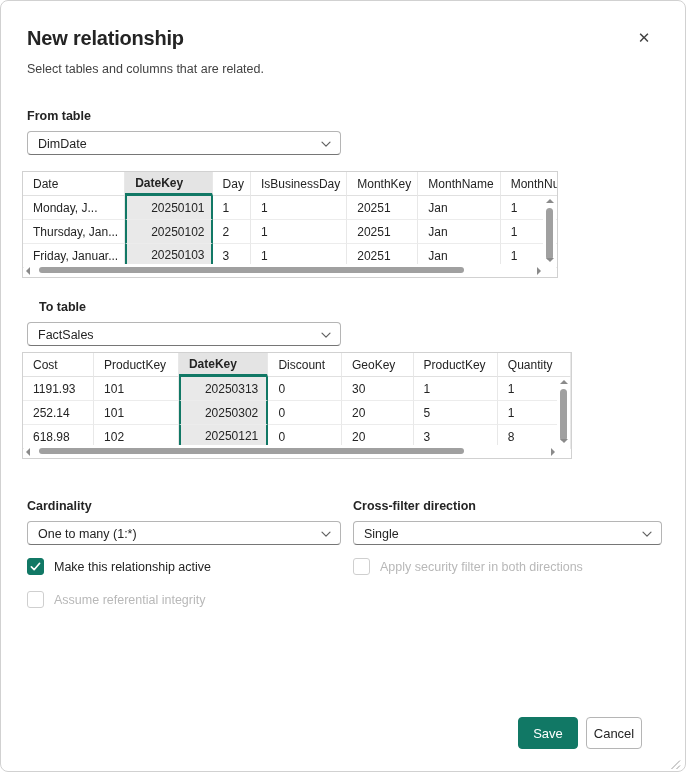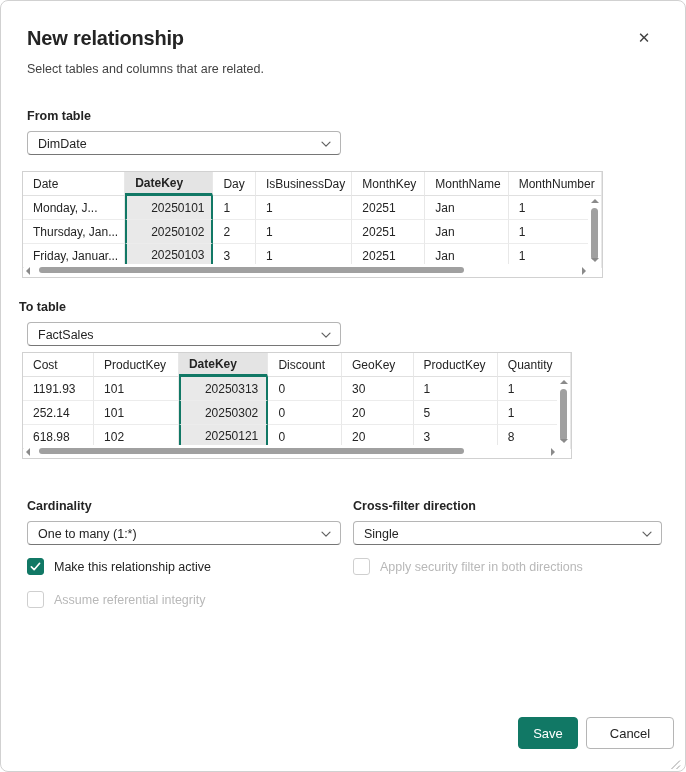--- a/index.html
+++ b/index.html
@@ -55,21 +55,21 @@
   .cb .box.checked{background:#117865;border:1px solid #117865;}
   .cb .box.unchecked{background:#fff;border:1px solid #cfcfcf;}
   .cb-label{font-size:12.5px;color:#242424;}
   .cb.disabled .cb-label{color:#b8b8b8;}
   .cb.disabled{cursor:default;}
   
   .btn{box-sizing:border-box;height:32px;border-radius:4px;font-size:13px;font-weight:400;
     display:flex;align-items:center;justify-content:center;cursor:pointer;
     font-family:"Liberation Sans",sans-serif;}
   .btn-primary{left:517px;top:716px;width:60px;background:#117865;color:#fff;border:1px solid #117865;}
-  .btn-secondary{left:585px;top:716px;width:88px;background:#fff;color:#242424;border:1px solid #b5b5b5;}
+  .btn-secondary{left:585px;top:716px;width:56px;background:#fff;color:#242424;border:1px solid #b5b5b5;}
   .resize-handle{right:4px;bottom:4px;width:11px;height:11px;}
 </style>
 </head>
 <body>
 
 <div class="dialog">
 
   <div class="abs title">New relationship</div>
   <div class="abs close-btn">✕</div>
   <div class="abs subtitle">Select tables and columns that are related.</div>
@@ -77,21 +77,21 @@
   <div class="abs field-label" style="left:26px;top:108px;">From table</div>
   <div class="abs dropdown" style="left:26px;top:130px;width:314px;">
     <span>DimDate</span>
     <span class="chev">
       <svg width="12" height="12" viewBox="0 0 12 12">
           <polyline points="2,4.2 6,8.2 10,4.2" fill="none" stroke="#616161" stroke-width="1.2" stroke-linecap="round" stroke-linejoin="round"></polyline>
         </svg>
     </span>
   </div>
 
-  <div class="abs grid" id="from-grid" style="left:21px;top:170px;width:581px;height:107px;">
+  <div class="abs grid" id="from-grid" style="left:21px;top:170px;width:536px;height:107px;">
     <table>
         <colgroup>
           <col style="width: 97px;">
           <col style="width: 99px;">
           <col style="width: 96px;">
           <col style="width: 96px;">
           <col style="width: 97px;">
           <col style="width: 97px;">
           <col style="width: 97px;">
         </colgroup>
@@ -141,21 +141,21 @@
       <span class="thumb"></span>
       <span class="arr arr-down"></span>
     </div>
     <div class="hscroll">
       <span class="arr arr-left"></span>
       <span class="thumb"></span>
       <span class="arr arr-right" style="right:15px;"></span>
     </div>
   </div>
 
-  <div class="abs field-label" style="left:18px;top:299px;text-align:right;">To table</div>
+  <div class="abs field-label" style="left:38px;top:299px;text-align:right;">To table</div>
   <div class="abs dropdown" style="left:26px;top:321px;width:314px;">
     <span>FactSales</span>
     <span class="chev">
       <svg width="12" height="12" viewBox="0 0 12 12">
           <polyline points="2,4.2 6,8.2 10,4.2" fill="none" stroke="#616161" stroke-width="1.2" stroke-linecap="round" stroke-linejoin="round"></polyline>
         </svg>
     </span>
   </div>
 
   <div class="abs grid" id="to-grid" style="left:21px;top:351px;width:550px;height:107px;">

